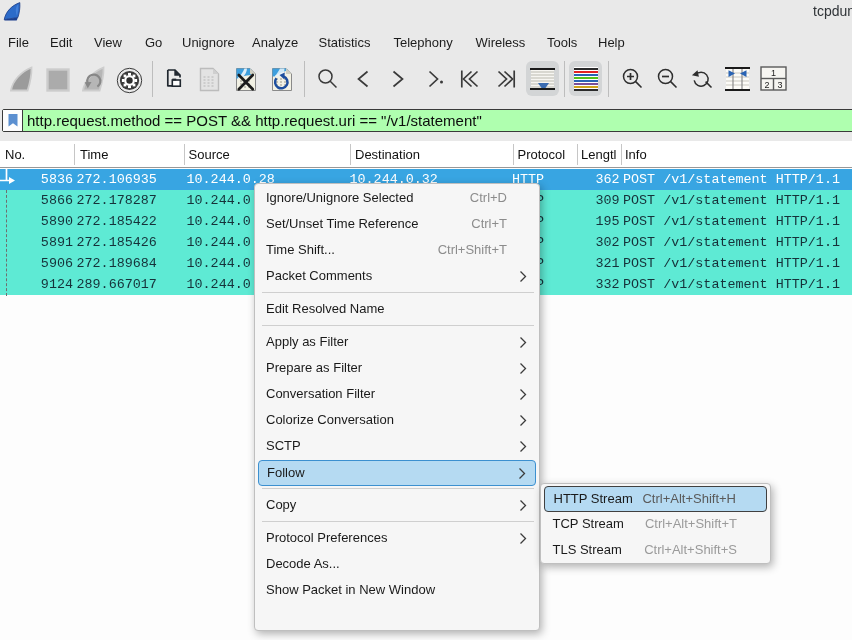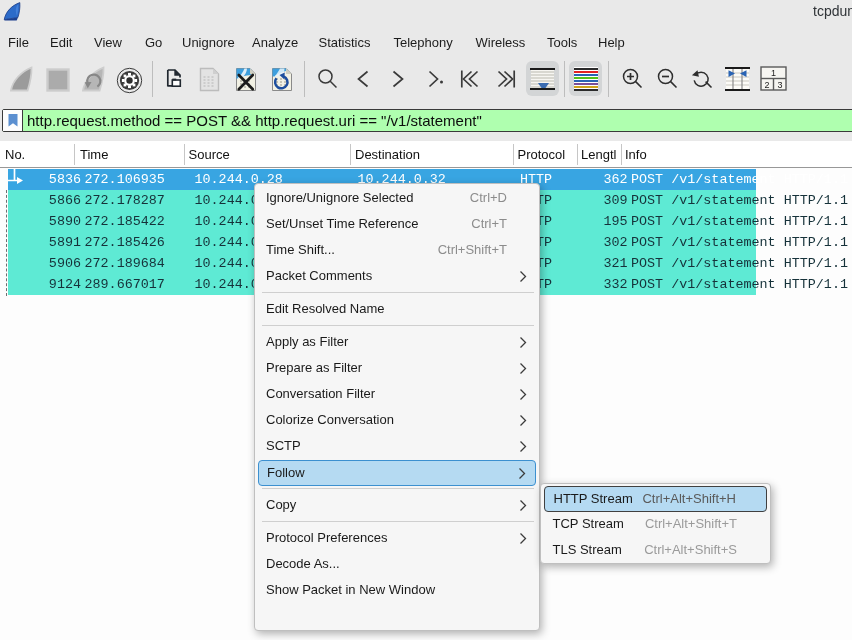--- a/index.html
+++ b/index.html
@@ -17,21 +17,21 @@
   border:1px solid #3a3a3a; border-radius:2px; background:#afffaf; display:flex; align-items:center; }
 .bookmark { width:20px; height:21px; background:#fdfdfd; border-right:1px solid #3a3a3a;
   display:flex; align-items:center; justify-content:center; }
 .ftext { font-size:15px; color:#0d0d0d; padding-left:4px; letter-spacing:0; }
 
 .pane { position:absolute; left:0; top:141px; width:852px; height:499px; background:#fdfdfd; }
 .hdr { position:absolute; left:0; top:0; width:852px; height:27px; background:#ffffff; border-bottom:1px solid #989898; }
 .hdr span { position:absolute; top:6px; font-size:13px; color:#111; }
 .hsep { position:absolute; top:3px; height:21px; width:1px; background:#c6c6c6; }
 .rows { position:absolute; left:0; top:28px; width:852px; font-family:"Liberation Mono", monospace; font-size:13.4px; }
-.row { position:absolute; left:8px; width:748px; height:21px; white-space:pre; }
+.row { position:absolute; left:0; width:852px; height:21px; white-space:pre; }
 .row.sel { background:#38a5e2; color:#ffffff; }
 .row.grn { background:#5eead4; color:#16323a; }
 .cell { position:absolute; top:2.5px; }
 .c-no { left:0; width:73px; text-align:right; }
 .c-time { left:76.5px; }
 .c-src { left:186.5px; }
 .c-dst { left:349.5px; }
 .c-proto { left:512px; }
 .c-len { left:536px; width:83.5px; text-align:right; }
 .c-info { left:623px; }

